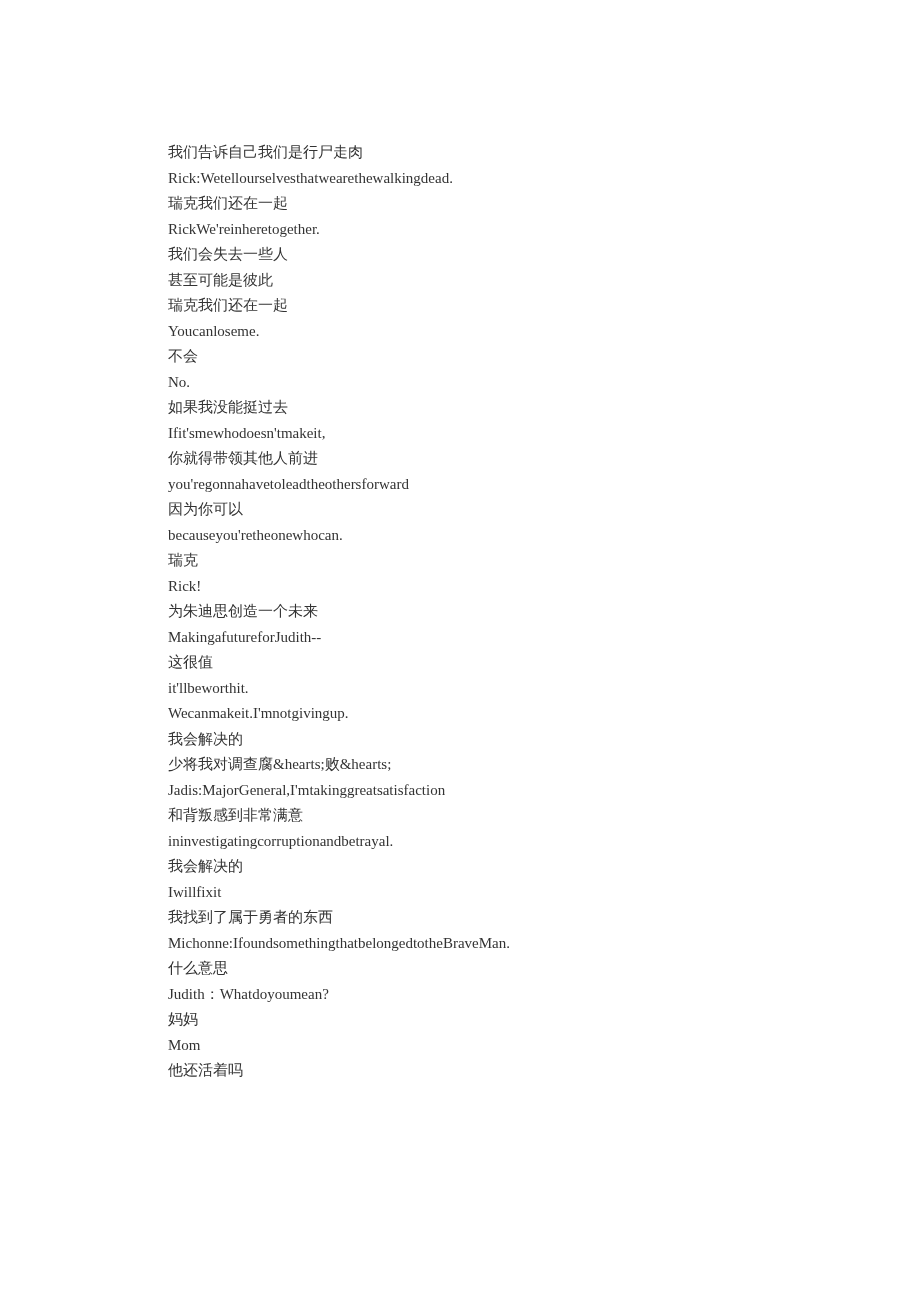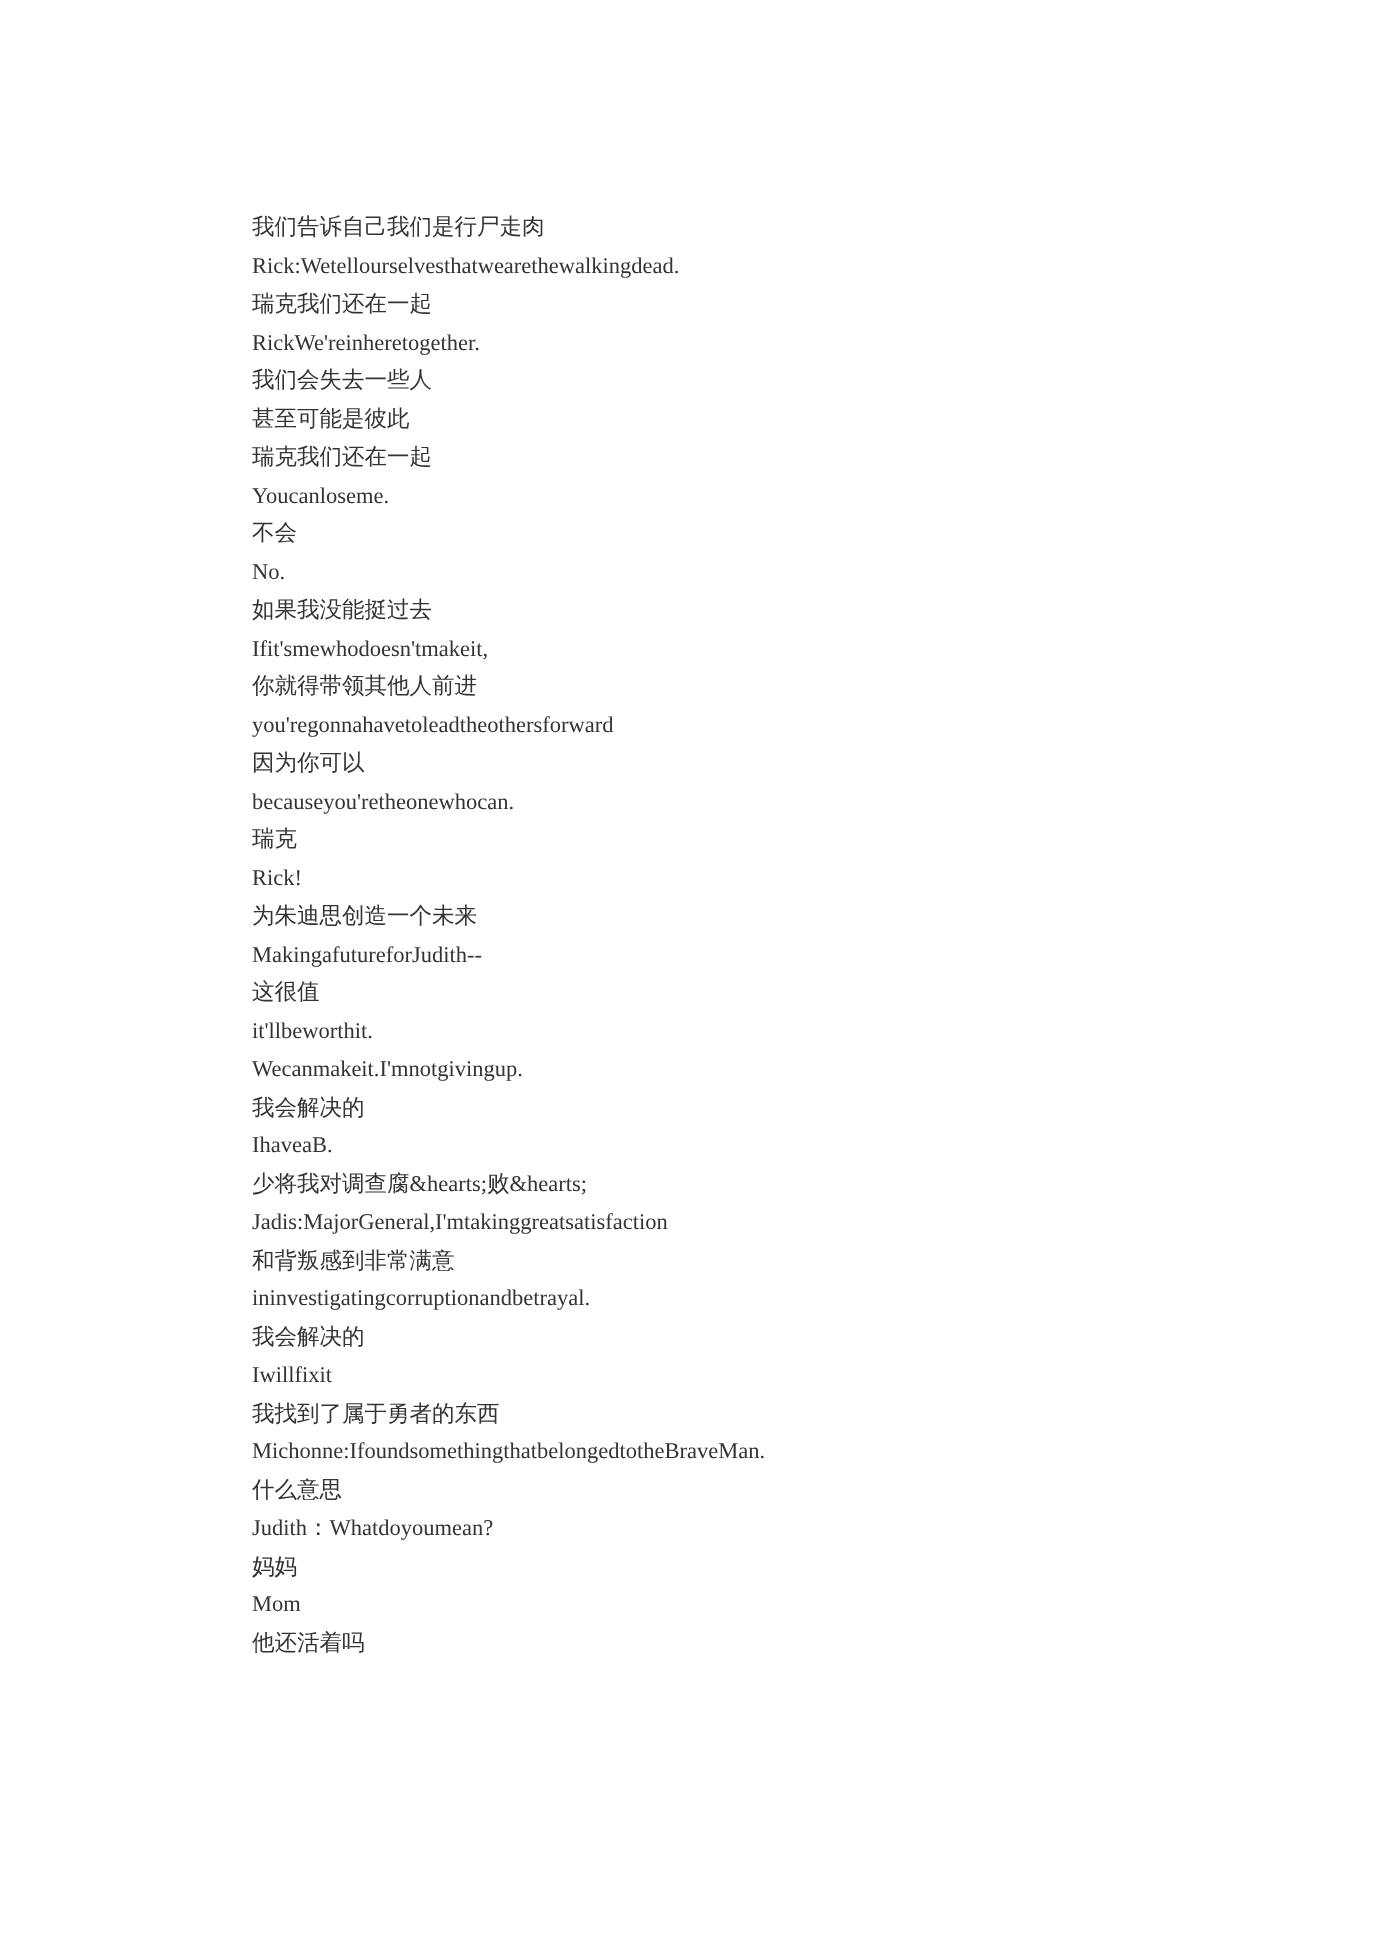--- a/index.html
+++ b/index.html
@@ -44,21 +44,20 @@
       <div class="line">因为你可以</div>
       <div class="line">becauseyou'retheonewhocan.</div>
       <div class="line">瑞克</div>
       <div class="line">Rick!</div>
       <div class="line">为朱迪思创造一个未来</div>
       <div class="line">MakingafutureforJudith--</div>
       <div class="line">这很值</div>
       <div class="line">it'llbeworthit.</div>
       <div class="line">Wecanmakeit.I'mnotgivingup.</div>
       <div class="line">我会解决的</div>
-      <div class="line">IhaveaB.</div>
       <div class="line">少将我对调查腐&amp;hearts;败&amp;hearts;</div>
       <div class="line">Jadis:MajorGeneral,I'mtakinggreatsatisfaction</div>
       <div class="line">和背叛感到非常满意</div>
       <div class="line">ininvestigatingcorruptionandbetrayal.</div>
       <div class="line">我会解决的</div>
       <div class="line">Iwillfixit</div>
       <div class="line">我找到了属于勇者的东西</div>
       <div class="line">Michonne:IfoundsomethingthatbelongedtotheBraveMan.</div>
       <div class="line">什么意思</div>
       <div class="line">Judith：Whatdoyoumean?</div>

